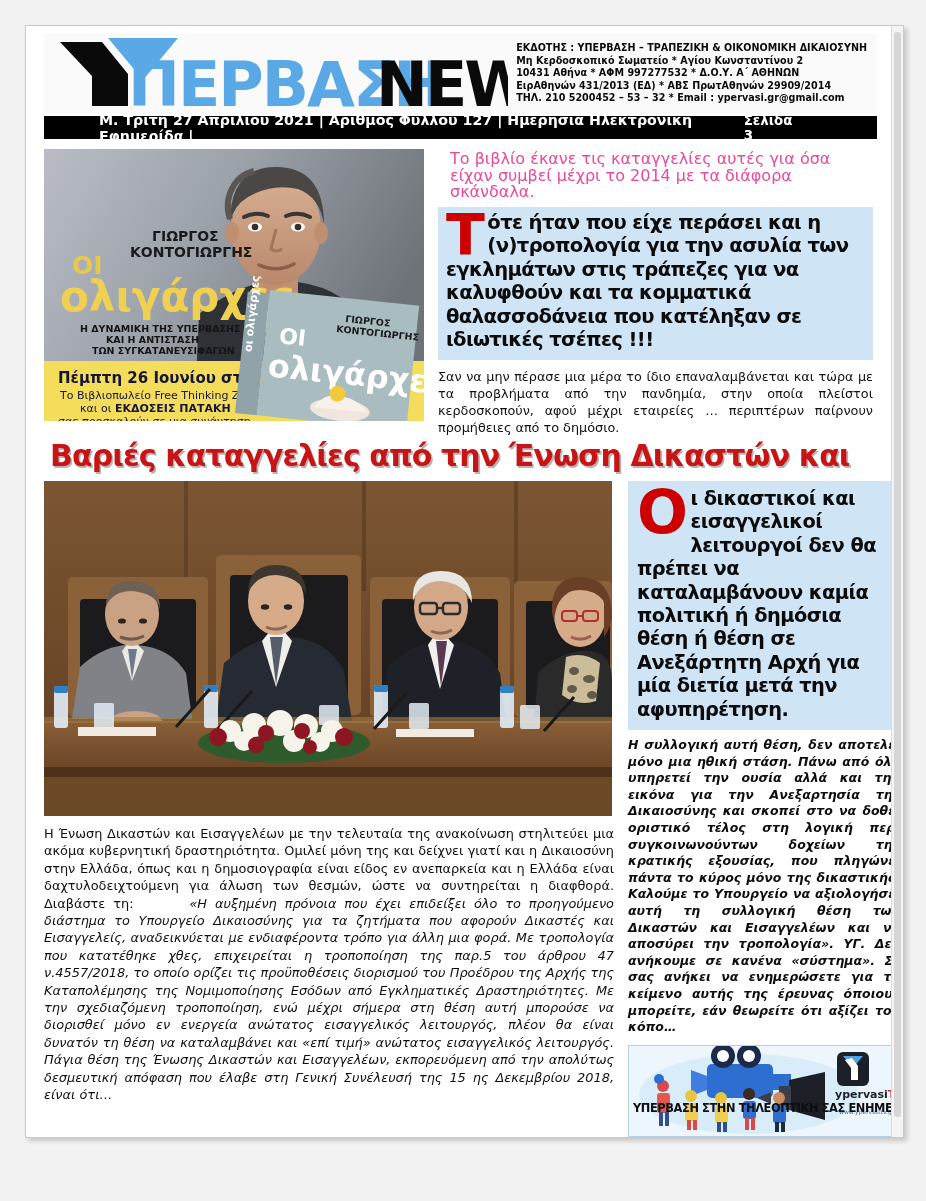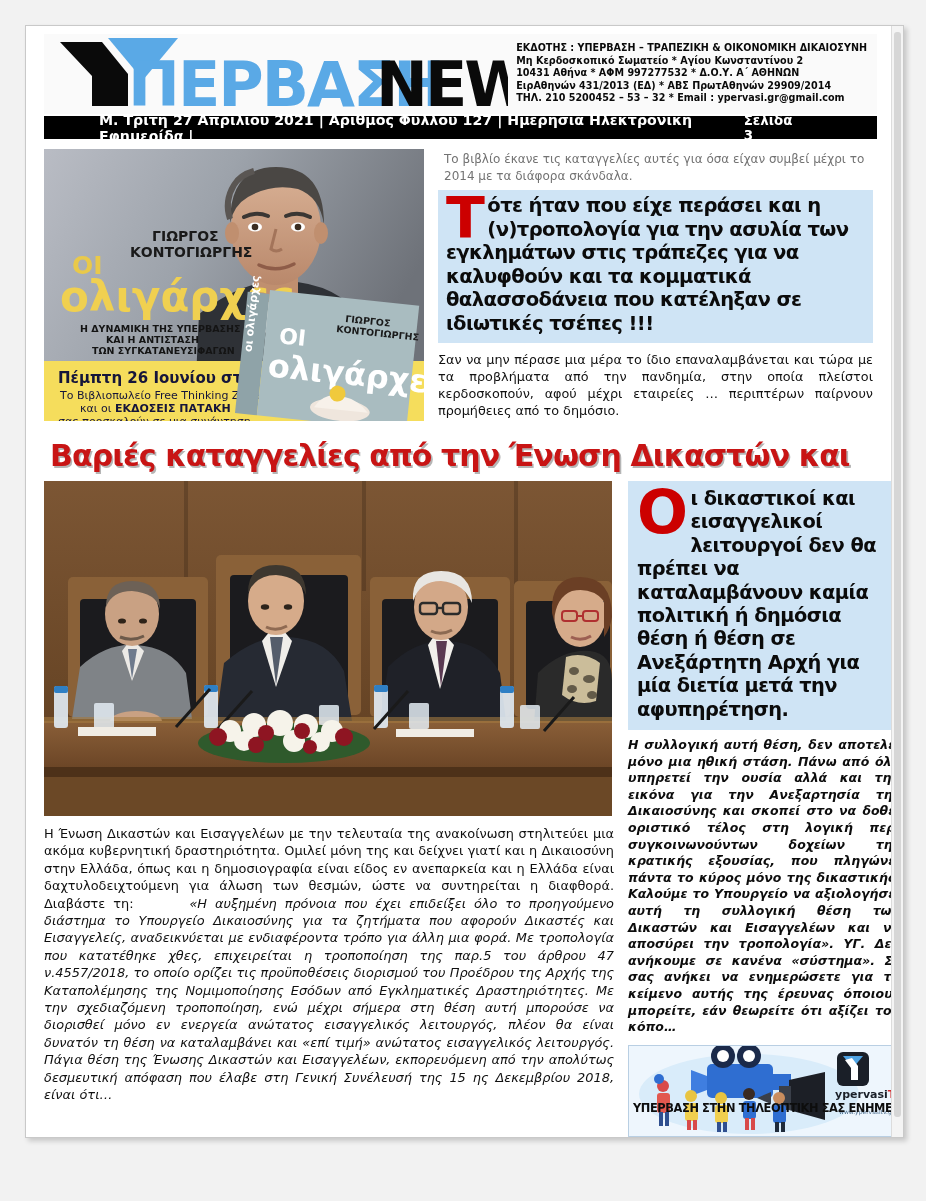--- a/index.html
+++ b/index.html
@@ -101,24 +101,24 @@
     position: relative;
     overflow: hidden;
     flex: 0 0 380px;
   }
   .top-right {
     flex: 1 1 auto;
     position: relative;
     padding-right: 4px;
   }
   .lead-note {
-    font-size: 12px;
+    font-size: 16px;
     line-height: 16.5px;
-    color: #737373;
-    margin: 2px 0 6px 6px;
+    color: #ec4899;
+    margin: 2px 0 6px 12px;
   }
   .bluebox {
     background: #cfe4f5;
     padding: 4px 8px 8px 8px;
   }
   .bluebox p {
     margin: 0;
     font-weight: 800;
     font-size: 19.6px;
     line-height: 23.5px;

